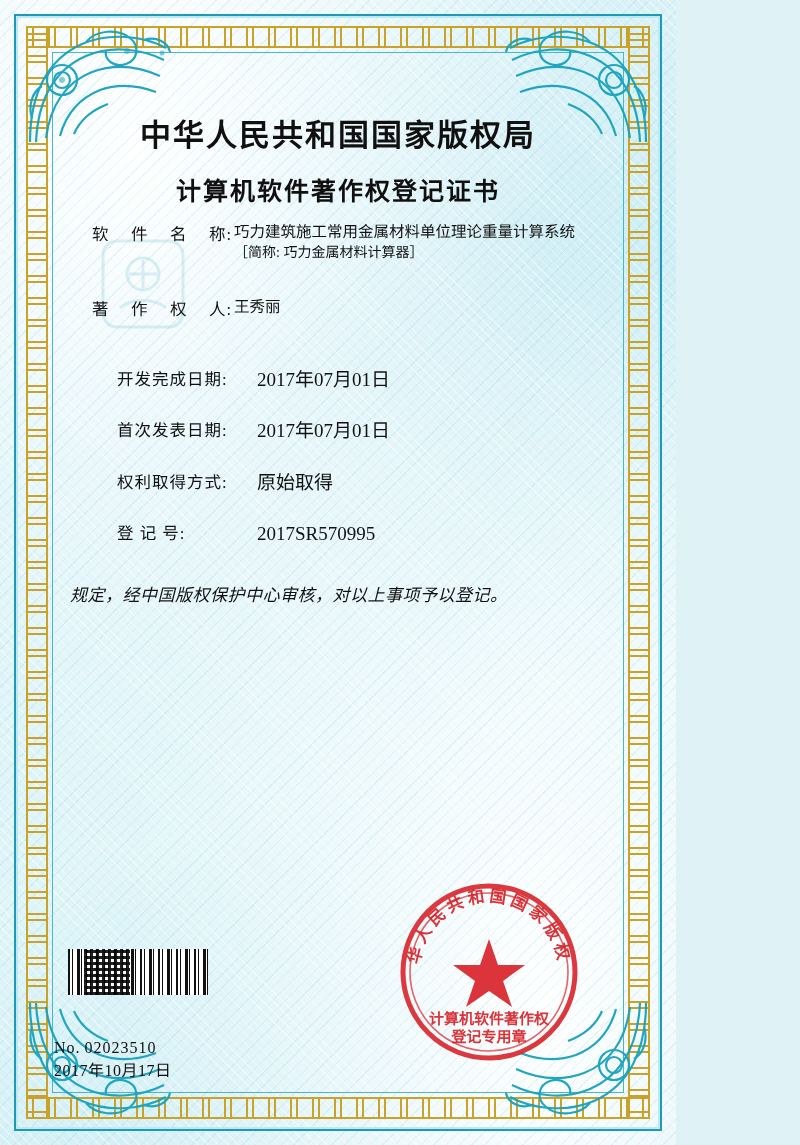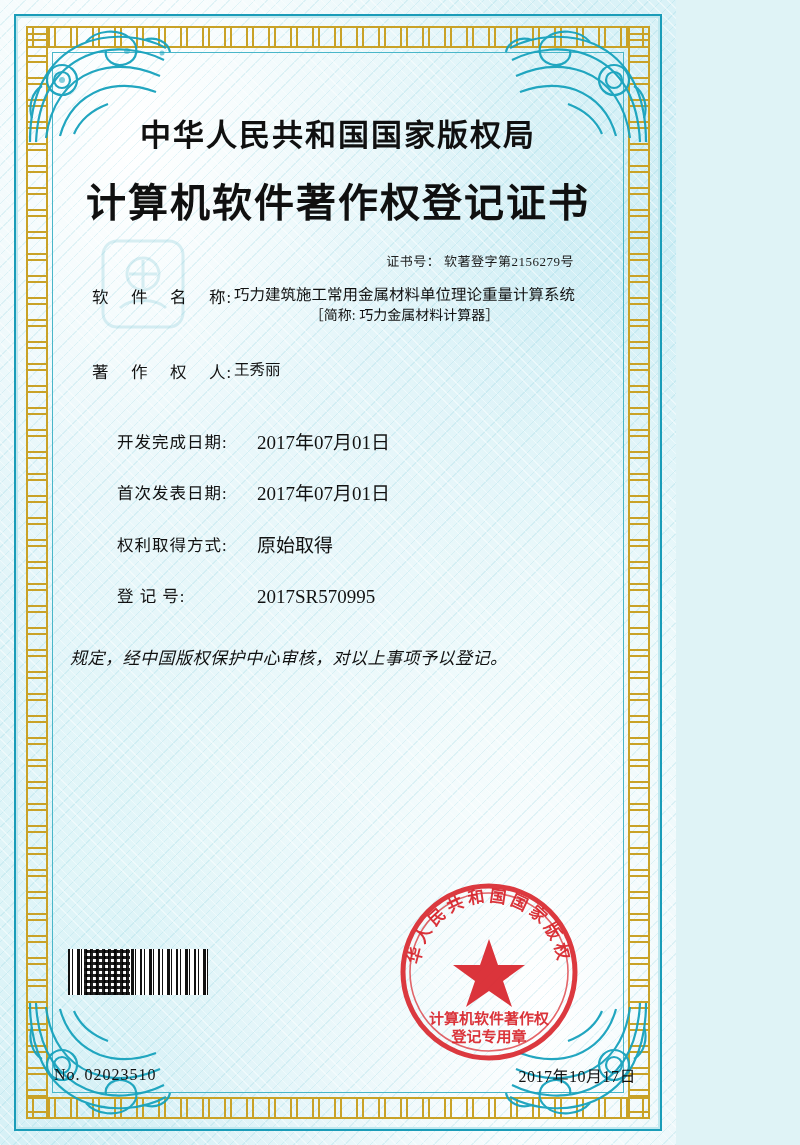--- a/index.html
+++ b/index.html
@@ -82,21 +82,21 @@
     position:absolute;left:70px;top:70px;right:70px;bottom:70px;
   }
 
   .title-block{ text-align:center; margin-top:40px; }
   .org-title{
     font-family:"Liberation Serif", serif;
     font-size:31px;letter-spacing:2px;color:#101010;font-weight:700;
   }
   .cert-title{
     font-family:"Liberation Serif", serif;
-    font-size:40px;letter-spacing:2px;color:#101010;font-weight:700;
+    font-size:25px;letter-spacing:2px;color:#101010;font-weight:700;
     margin-top:16px;
   }
 
   .cert-no{
     text-align:right;
     font-size:13px;color:#1d1d1d;
     margin-top:22px;margin-right:32px;
     letter-spacing:.5px;
   }
 
@@ -111,21 +111,21 @@
   .lbl{
     width:140px;flex:0 0 140px;
     font-size:16.5px;color:#111;
     letter-spacing:1px;
   }
   .lbl.spread{ display:flex; justify-content:space-between; padding-right:2px;}
   .lbl.spread span{display:inline-block;}
   .val{
     font-size:15.5px;color:#111;line-height:1.45;
   }
-  .val .small{ font-size:14px; display:block;text-align:center;}
+  .val .small{ font-size:14px; display:block;}
   .val .mono{ font-family:"Liberation Mono", monospace; font-size:13px; display:block; letter-spacing:.5px;}
   .row.big .lbl{font-size:16.5px;}
   .row.big .val{font-size:19px;}
 
   .gap-a{height:26px;}
   .gap-b{height:14px;}
 
   .row-sp{ margin-bottom:24px;margin-left:25px;}
 
   .para{
@@ -156,23 +156,23 @@
   
   .seal{
     position:absolute;right:92px;bottom:78px;
     width:190px;height:190px;
     pointer-events:none;
   }
   .seal svg{width:100%;height:100%;}
 
   
   .footer{
-    position:absolute;left:54px;right:40px;bottom:58px;
-    display:flex;justify-content:space-between;align-items:center;
-    font-size:16px;color:#111;
+    position:absolute;left:54px;right:40px;bottom:64px;
+    display:flex;justify-content:space-between;align-items:flex-start;
+    font-size:16px;color:#111;flex-direction:column;
   }
   .footer .no-label{letter-spacing:1px;}
   .footer .no-value{font-family:"Liberation Serif",serif;letter-spacing:1px;}
   .footer .date{letter-spacing:.5px;}
 </style>
 </head>
 <body>
 
 <div class="certificate">
 
@@ -255,21 +255,20 @@
     </svg>
   </div>
 
   <div class="content">
 
     <div class="title-block">
       <div class="org-title">中华人民共和国国家版权局</div>
       <div class="cert-title">计算机软件著作权登记证书</div>
     </div>
 
-    <div class="cert-no">证书号： 软著登字第2156279号</div>
 
     <div class="emblem-watermark">
       <svg viewBox="0 0 86 92" xmlns="http://www.w3.org/2000/svg">
         <rect x="3" y="3" width="80" height="86" rx="14" fill="none" stroke="#7fc8d6" stroke-width="3"></rect>
         <circle cx="43" cy="36" r="16" fill="none" stroke="#7fc8d6" stroke-width="3"></circle>
         <path d="M43,22 L43,50 M29,36 L57,36" stroke="#7fc8d6" stroke-width="3"></path>
         <path d="M20,70 C30,60 56,60 66,70" fill="none" stroke="#7fc8d6" stroke-width="3"></path>
       </svg>
     </div>
 

